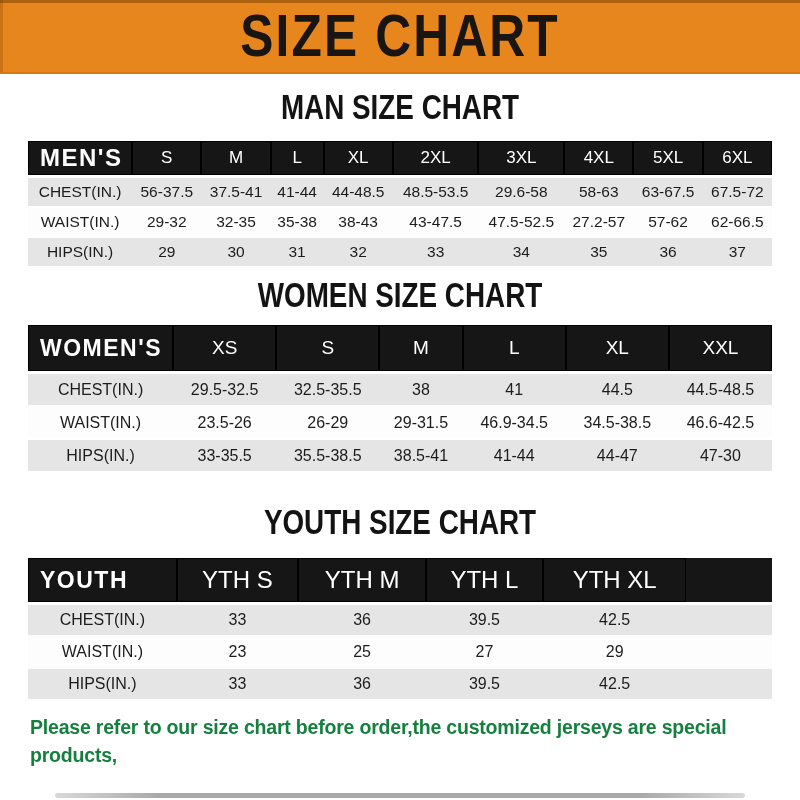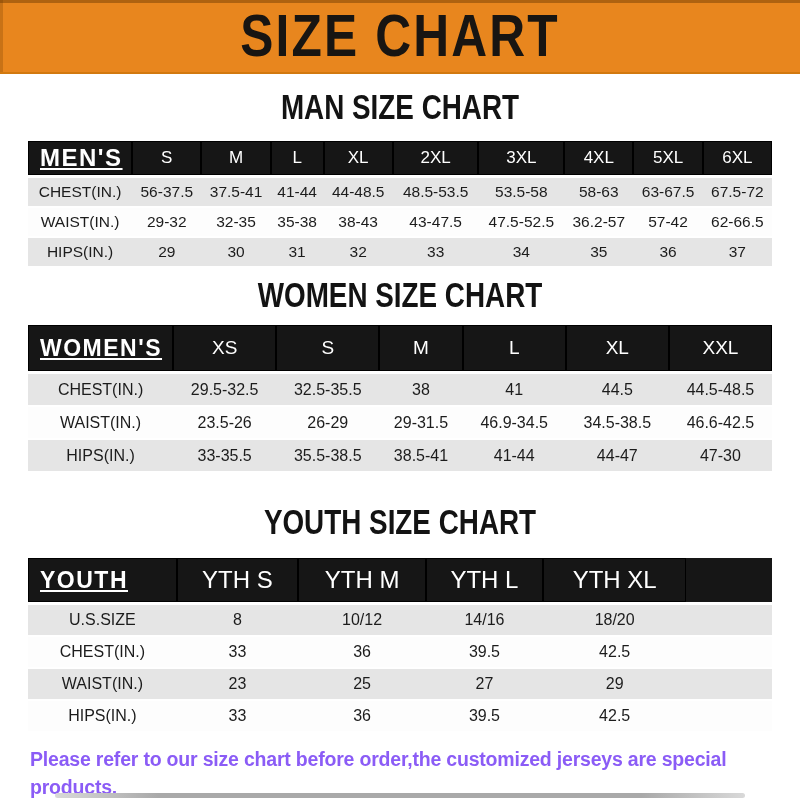--- a/index.html
+++ b/index.html
@@ -58,21 +58,20 @@
     font-weight:normal;
     text-align:center;
     box-shadow: inset 0 0 0 1px #000;
   }
   table.size-table thead th.corner{
     font-weight:bold;
     letter-spacing:1.5px;
     text-align:left;
     padding-left:12px;
     font-size:23px;
-    text-decoration:underline;
   }
   table.men thead th{height:32px;font-size:17px;}
   table.men thead th.corner{font-size:24px;}
   table.women thead th{height:44px;font-size:19px;}
   table.youth thead th{height:42px;font-size:24px;}
   table.size-table tbody th,
   table.size-table tbody td{
     font-weight:normal;
     text-align:center;
     color:#1c1c1c;
@@ -90,21 +89,21 @@
   table.youth thead th.filler{background:#161616;}
   
   .footnote{
     margin:12px 0 0 30px;
   }
   .footnote p{
     margin:0;
     font-size:19.5px;
     line-height:28px;
     font-weight:bold;
-    color:#8b5cf6;
+    color:#15803d;
     letter-spacing:-0.2px;
   }
   
   .bottom-edge{
     position:absolute;
     left:55px;right:55px;bottom:2px;
     height:5px;
     background:linear-gradient(90deg,#d9d9d9,#a9a9a9 15%,#a9a9a9 85%,#d9d9d9);
     border-radius:3px;
   }
@@ -136,35 +135,35 @@
           </tr>
       </thead>
       <tbody>
           <tr>
             <th class="row-label">CHEST(IN.)</th>
             <td>56-37.5</td>
             <td>37.5-41</td>
             <td>41-44</td>
             <td>44-48.5</td>
             <td>48.5-53.5</td>
-            <td>53.5-58</td>
+            <td>29.6-58</td>
             <td>58-63</td>
             <td>63-67.5</td>
             <td>67.5-72</td>
           </tr>
           <tr>
             <th class="row-label">WAIST(IN.)</th>
             <td>29-32</td>
             <td>32-35</td>
             <td>35-38</td>
             <td>38-43</td>
             <td>43-47.5</td>
             <td>47.5-52.5</td>
-            <td>36.2-57</td>
-            <td>57-42</td>
+            <td>27.2-57</td>
+            <td>57-62</td>
             <td>62-66.5</td>
           </tr>
           <tr>
             <th class="row-label">HIPS(IN.)</th>
             <td>29</td>
             <td>30</td>
             <td>31</td>
             <td>32</td>
             <td>33</td>
             <td>34</td>
@@ -230,28 +229,20 @@
           <th class="corner row-label">YOUTH</th>
         <th>YTH S</th>
             <th>YTH M</th>
             <th>YTH L</th>
             <th>YTH XL</th>
             <th class="filler"></th>
           </tr>
       </thead>
       <tbody>
           <tr>
-            <th class="row-label">U.S.SIZE</th>
-            <td>8</td>
-            <td>10/12</td>
-            <td>14/16</td>
-            <td>18/20</td>
-            <td class="filler"></td>
-          </tr>
-          <tr>
             <th class="row-label">CHEST(IN.)</th>
             <td>33</td>
             <td>36</td>
             <td>39.5</td>
             <td>42.5</td>
             <td class="filler"></td>
           </tr>
           <tr>
             <th class="row-label">WAIST(IN.)</th>
             <td>23</td>

